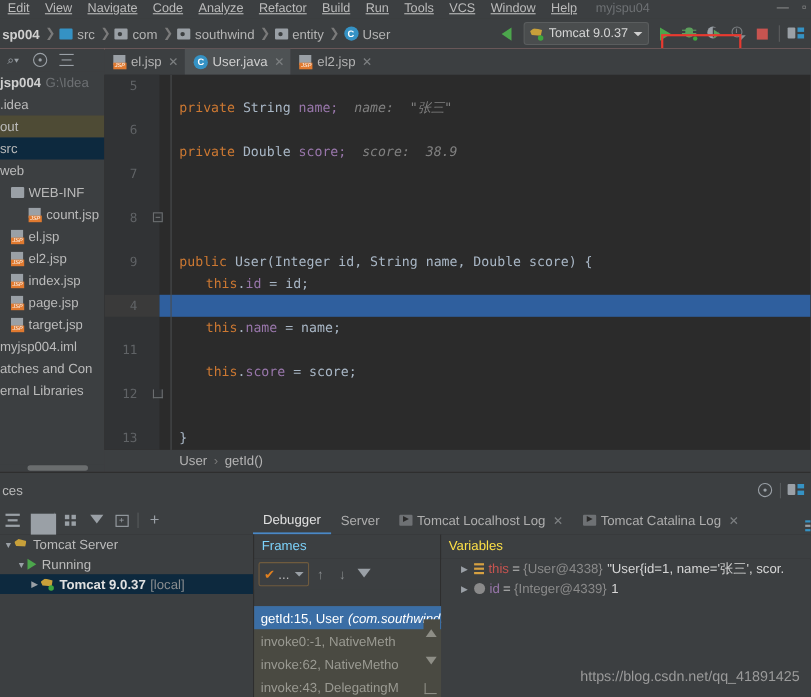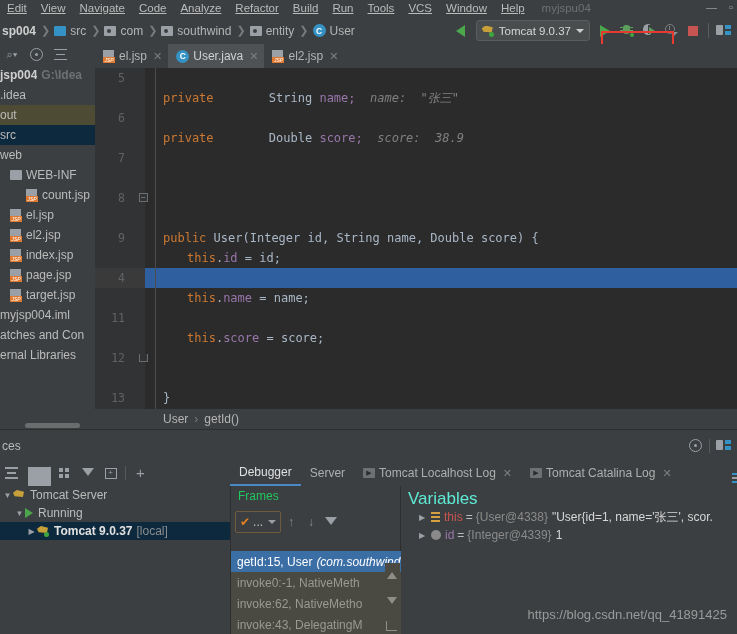--- a/index.html
+++ b/index.html
@@ -88,21 +88,21 @@
 
   .projpane{
     position:absolute;left:0;top:65px;width:95px;height:364px;
     background:#3c3f41;overflow:hidden;font-size:12px;
   }
   .ptree-row{height:20px;display:flex;align-items:center;white-space:nowrap;padding-left:0;color:#bbbbbb;}
   .ptree-row.sel-src{background:#0d293e;}
   .ptree-row.sel-out{background:#4e4b35;align-items:center;}
   .ptree-row .lbl{overflow:hidden;}
   .ptree-row .bold{font-weight:bold;color:#cfcfcf;}
-  .ptree-row .grey{color:#6e7174;margin-left:4px;font-weight:bold;}
+  .ptree-row .grey{color:#6e7174;margin-left:4px;}
   .jsp-ic{width:12px;height:13px;margin-right:4px;position:relative;flex:0 0 auto;}
   .jsp-ic .pg{position:absolute;left:0;top:0;width:11px;height:9px;background:#9aa0a6;}
   .jsp-ic .tg{position:absolute;left:0;bottom:0;width:12px;height:6px;background:#e07a30;color:#fff;
               font-size:5px;line-height:6px;text-align:center;font-family:"Liberation Sans",sans-serif;}
   .dir-ic{width:12px;height:10px;margin-right:4px;background:#9aa0a6;border-radius:1px;flex:0 0 auto;}
   .proj-hscroll{position:absolute;left:0;bottom:0;width:95px;height:7px;background:#3c3f41;}
   .proj-hscroll .thumb{position:absolute;left:25px;top:1px;width:55px;height:5px;background:#6a6d6e;border-radius:3px;}
 
   
   .tabbar{
@@ -123,21 +123,21 @@
   .codeline{position:relative;height:20px;line-height:20px;white-space:pre;}
   .lnum{position:absolute;left:0;width:30px;text-align:right;color:#606366;font-size:11.5px;}
   .fold{position:absolute;left:44px;top:5px;width:9px;height:9px;border:1px solid #6b6e70;box-sizing:border-box;color:#8b8e90;
         font-size:8px;line-height:7px;text-align:center;background:#313335;}
   .fold.end{border-top:none;height:8px;top:6px;}
   .vline{position:absolute;left:60px;top:0;width:1px;height:341px;background:#4a4c4e;}
   .codetext{position:absolute;left:68px;}
   .hl{position:absolute;left:50px;right:0;height:20px;background:#2f5f9e;}
   .hl-gut{position:absolute;left:0;width:50px;height:20px;background:#3a3a3a;}
   .kw{color:#cc7832;}
-  .cls{color:#a9b7c6;margin-left:48px;}
+  .cls{color:#a9b7c6;}
   .fld{color:#9876aa;}
   .hint{color:#808080;font-style:italic;}
   .p{color:#a9b7c6;}
 
   
   .ed-crumb{
     position:absolute;left:95px;top:409px;width:642px;height:20px;background:#3c3f41;
     display:flex;align-items:center;font-size:12px;color:#b4b4b4;padding-left:68px;box-sizing:border-box;
   }
   .ed-crumb .sep{color:#7a7a7a;margin:0 6px;}
@@ -188,22 +188,22 @@
   .dtab{height:25px;display:flex;align-items:center;padding:0 9px;font-size:12px;color:#aeaeae;box-sizing:border-box;}
   .dtab.active{color:#e0e0e0;border-bottom:2px solid #4a88c7;}
   .dtab .x{color:#7c7f81;margin-left:7px;font-size:11px;}
   .console-ic{width:12px;height:10px;background:#6e7174;color:#2b2b2b;font-size:7px;line-height:10px;text-align:center;margin-right:4px;border-radius:1px;}
   .dbg-tabs .right{margin-left:auto;padding-right:5px;}
   .ic-menu{width:13px;height:10px;position:relative;}
   .ic-menu i{position:absolute;left:0;width:13px;height:2px;background:#3592c4;display:block;}
 
   
   .fv-head{position:absolute;left:230px;top:486px;width:507px;height:22px;background:#3c3f41;border-bottom:1px solid #2e2e2e;}
-  .fv-head .fh{position:absolute;left:8px;top:3px;font-size:12px;color:#22c55e;}
-  .fv-head .vh{position:absolute;left:178px;top:3px;font-size:17px;color:#5eead4;}
+  .fv-head .fh{position:absolute;left:8px;top:3px;font-size:12px;color:#7dd3fc;}
+  .fv-head .vh{position:absolute;left:178px;top:3px;font-size:12px;color:#fde047;}
   .fv-split{position:absolute;left:230px;top:486px;width:1px;height:148px;background:#2e2e2e;}
   .fv-split2{position:absolute;left:400px;top:486px;width:1px;height:148px;background:#2e2e2e;}
 
   
   .frames-tb{position:absolute;left:231px;top:508px;width:169px;height:28px;background:#3c3f41;display:flex;align-items:center;}
   .thread-sel{display:flex;align-items:center;height:20px;border:1px solid #6f5b3e;border-radius:2px;background:#3c3f41;margin-left:4px;padding:0 4px;}
   .check-ic{color:#e08020;font-size:12px;line-height:12px;}
   .frames-tb .ar{width:20px;height:20px;display:flex;align-items:center;justify-content:center;color:#8b8e90;font-size:12px;}
 
   

